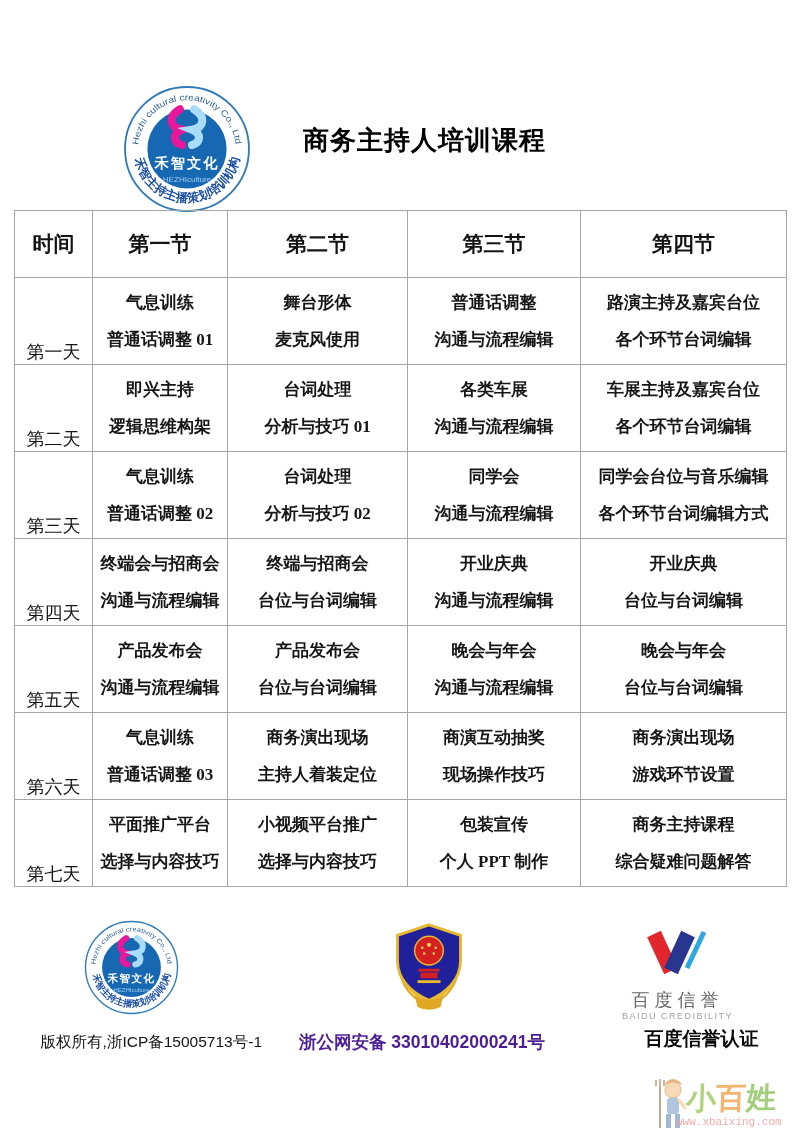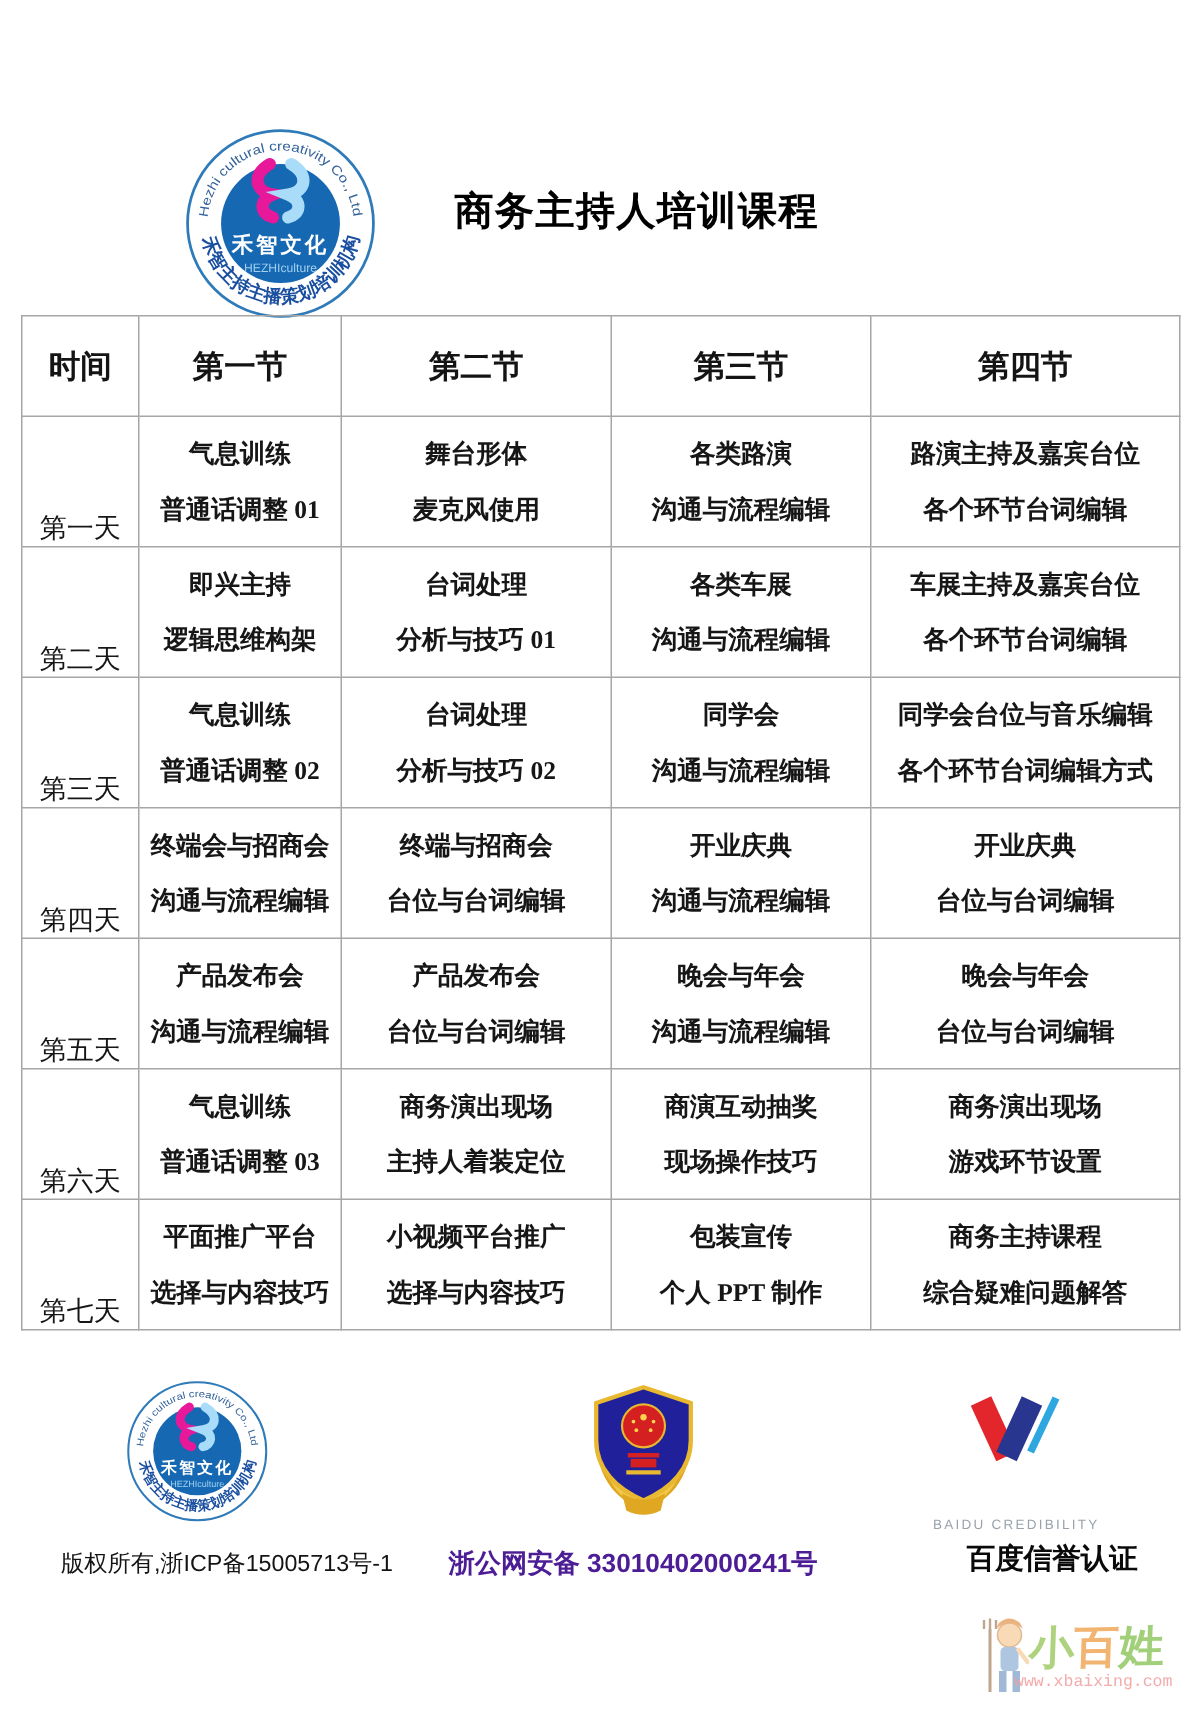--- a/index.html
+++ b/index.html
@@ -101,21 +101,21 @@
             </div>
           </td>
           <td class="course-cell">
             <div class="cell-flex">
               <div class="course-line">舞台形体</div>
               <div class="course-line">麦克风使用</div>
             </div>
           </td>
           <td class="course-cell">
             <div class="cell-flex">
-              <div class="course-line">各类路演</div>
+              <div class="course-line">普通话调整</div>
               <div class="course-line">沟通与流程编辑</div>
             </div>
           </td>
           <td class="course-cell">
             <div class="cell-flex">
               <div class="course-line">路演主持及嘉宾台位</div>
               <div class="course-line">各个环节台词编辑</div>
             </div>
           </td>
         </tr>
@@ -306,20 +306,21 @@
     <path d="M33 68 h24 v3 h-24 z" fill="#e8b830"></path>
     <path d="M30 84 Q45 93 60 84 L57 96 Q45 102 33 96 Z" fill="#dfa722"></path>
   </svg>
   <div class="police-record">浙公网安备 33010402000241号</div>
 
   <svg class="baidu-v" viewBox="0 0 80 60">
     <line x1="22" y1="8" x2="39" y2="45" stroke="#e3262c" stroke-width="15"></line>
     <line x1="56" y1="8" x2="39" y2="45" stroke="#28368f" stroke-width="15"></line>
     <line x1="72" y1="6" x2="55" y2="42" stroke="#2ea7e0" stroke-width="5"></line>
   </svg>
+  <div class="baidu-cn">百度信誉</div>
   <div class="baidu-en">BAIDU CREDIBILITY</div>
   <div class="baidu-cert">百度信誉认证</div>
 
   <svg class="mascot" viewBox="0 0 32 58">
     <line x1="6" y1="10" x2="6" y2="52" stroke="#b09070" stroke-width="2"></line>
     <path d="M2 10 v-6 M6 10 v-7 M10 10 v-6" stroke="#b09070" stroke-width="1.6" fill="none"></path>
     <circle cx="19" cy="14" r="8" fill="#f8d2a6" stroke="#d8a878" stroke-width="1"></circle>
     <path d="M10 10 Q19 2 28 10 L26 6 Q19 0 12 6 Z" fill="#e8a05e"></path>
     <rect x="13" y="22" width="12" height="16" rx="3" fill="#9ab8d8"></rect>
     <rect x="12" y="38" width="5" height="14" fill="#88a8cc"></rect>

